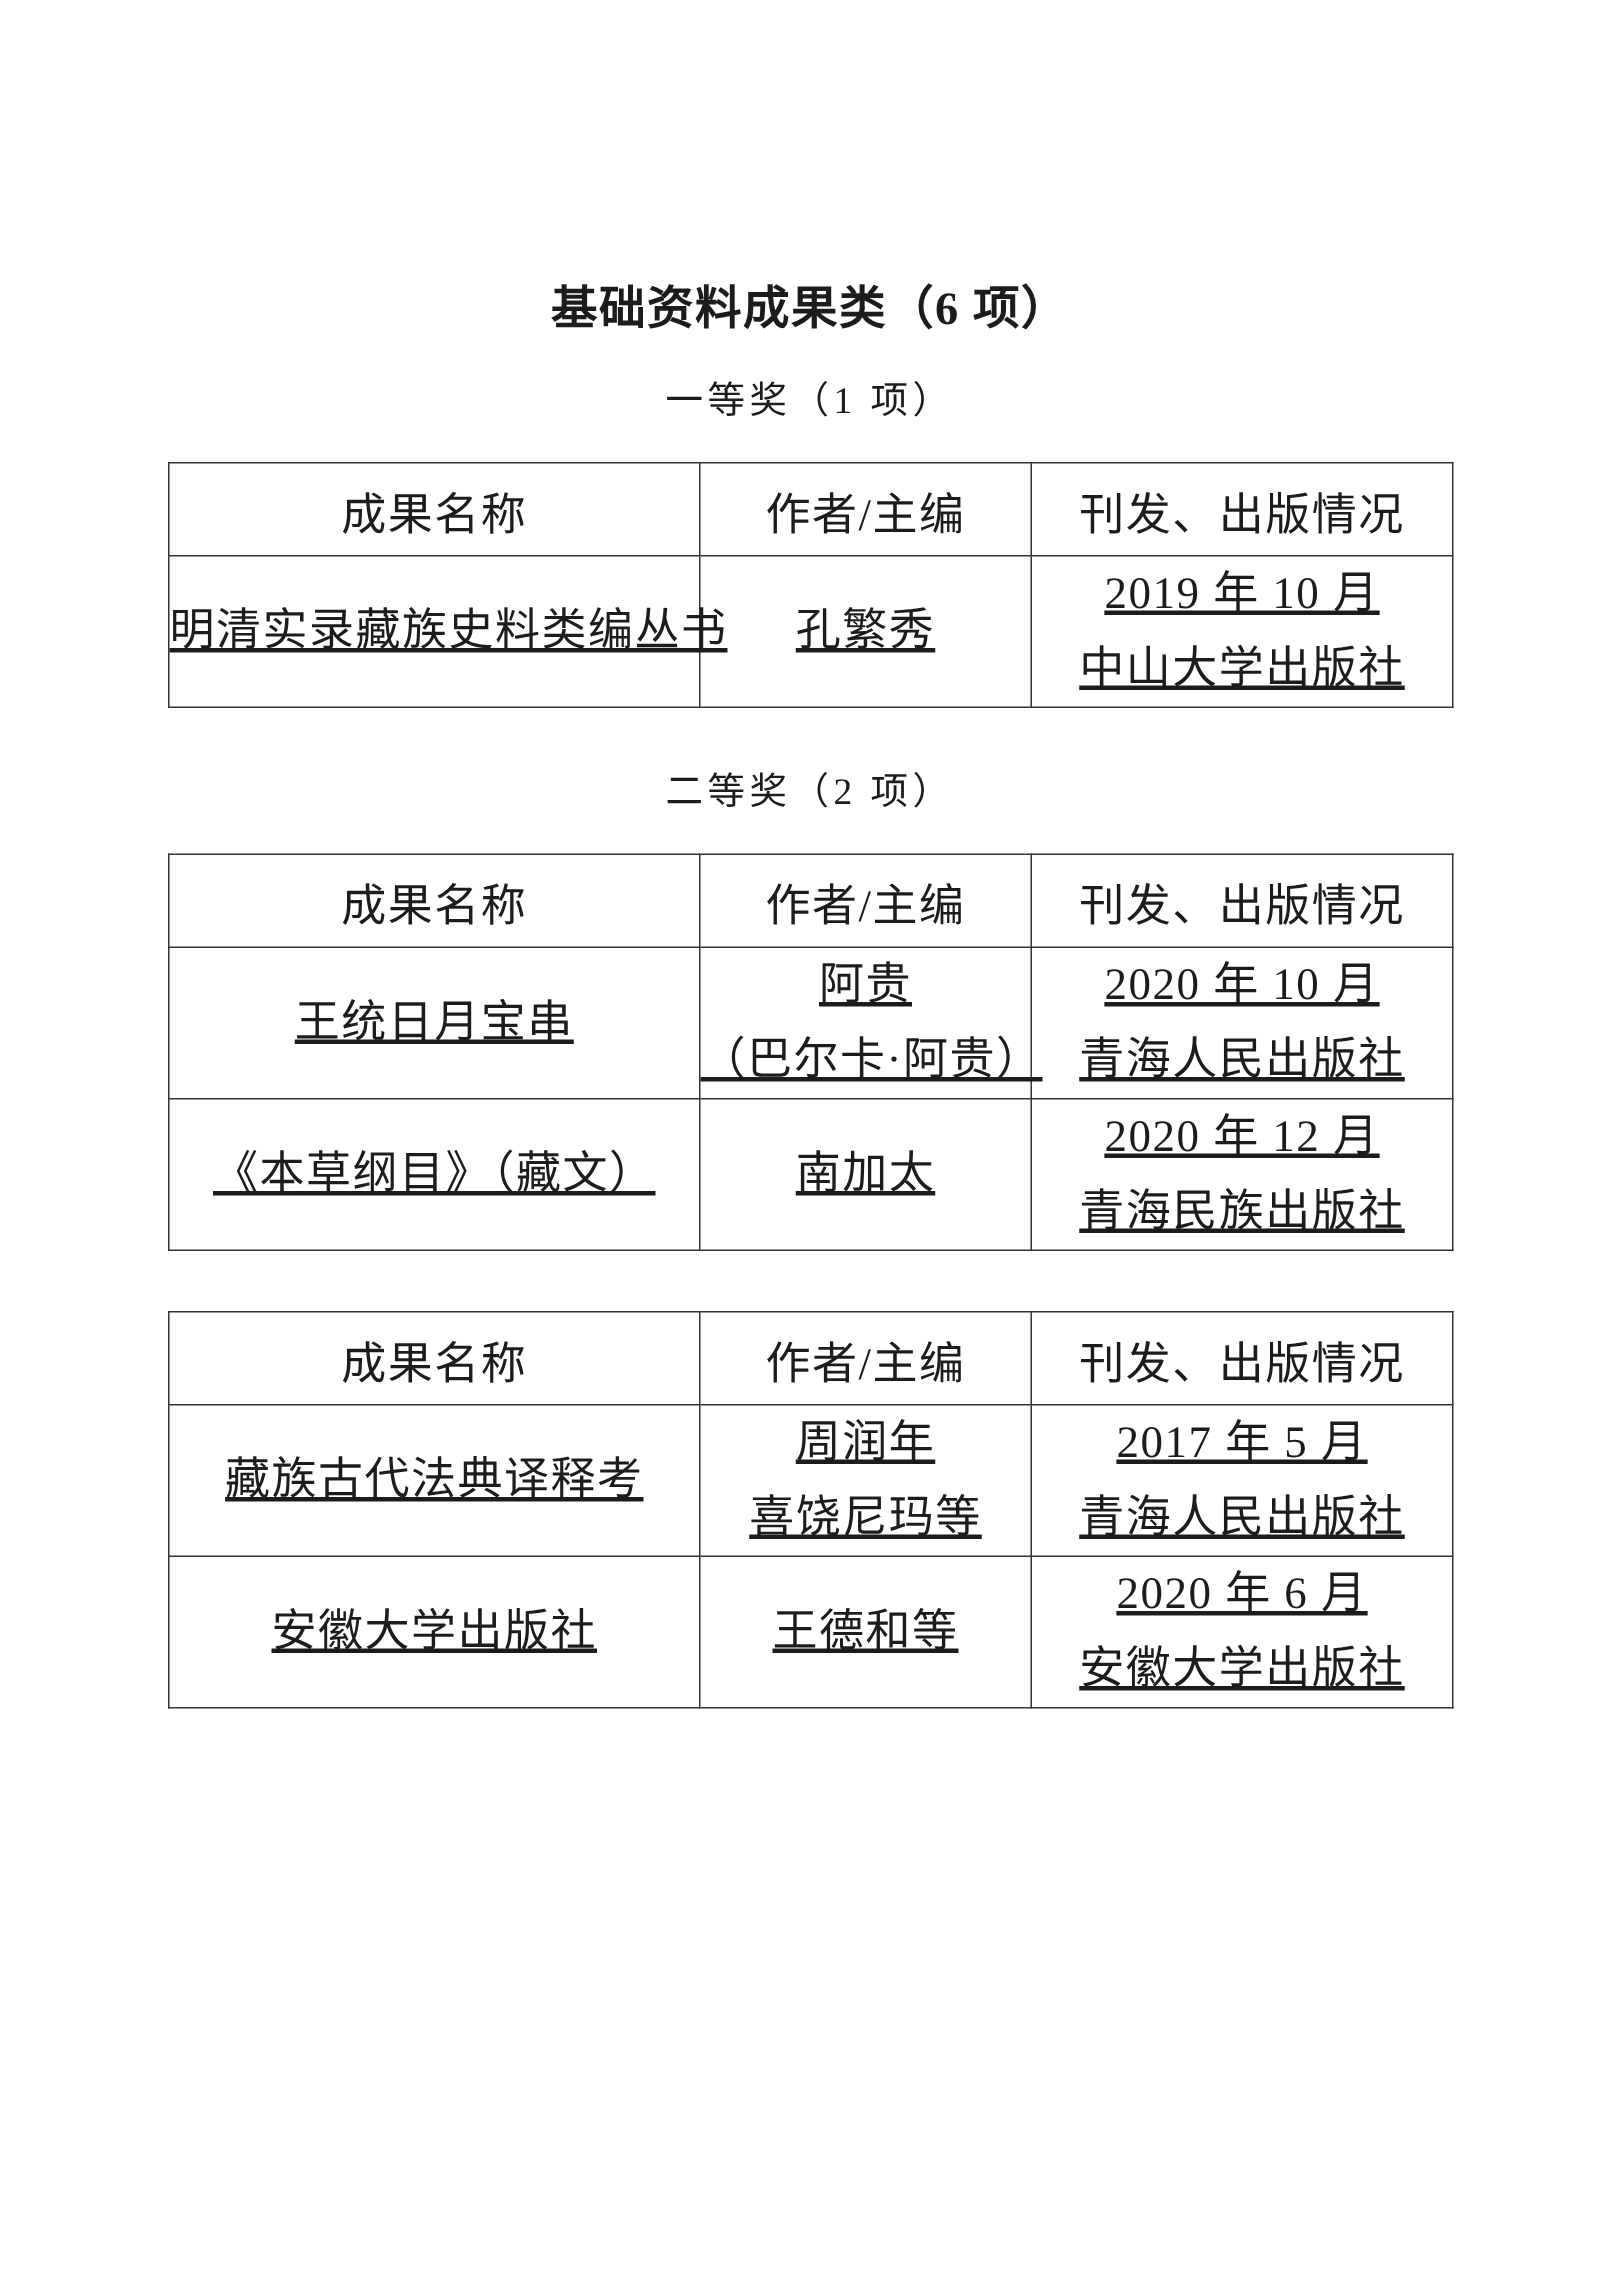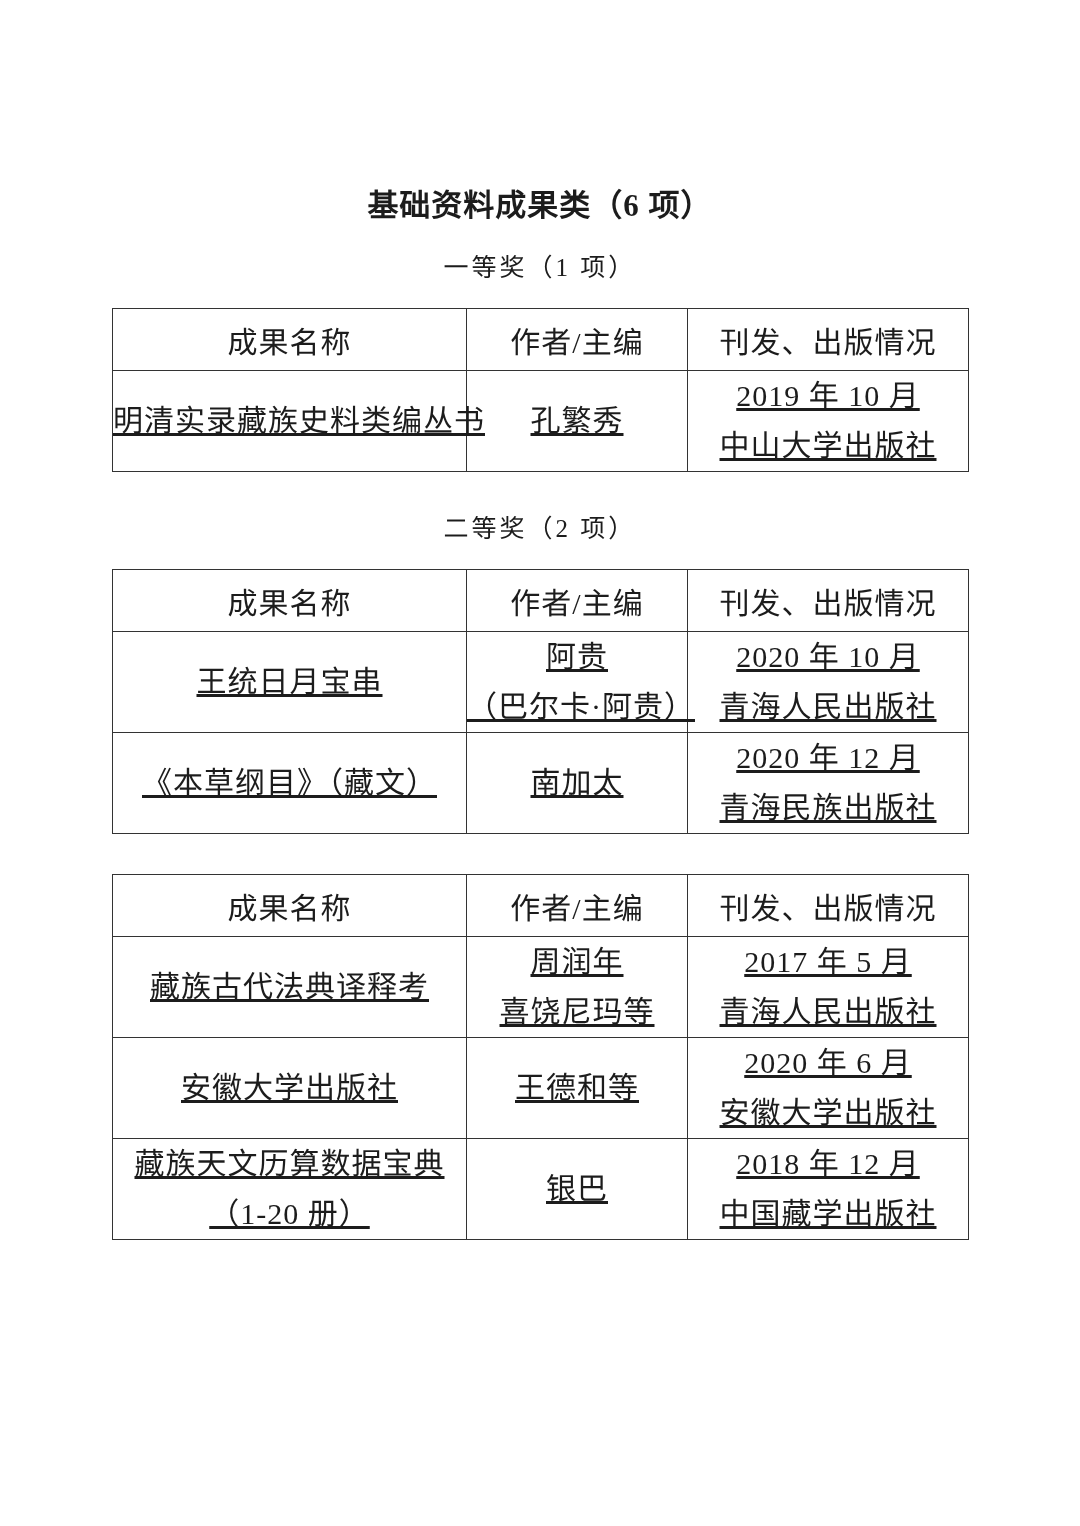--- a/index.html
+++ b/index.html
@@ -184,30 +184,17 @@
                 <div class="cell-line">安徽大学出版社</div>
               </td>
               <td>
                 <div class="cell-line">王德和等</div>
               </td>
               <td>
                 <div class="cell-line">2020 年 6 月</div>
                 <div class="cell-line">安徽大学出版社</div>
               </td>
             </tr>
-            <tr>
-              <td>
-                <div class="cell-line">藏族天文历算数据宝典</div>
-                <div class="cell-line">（1-20 册）</div>
-              </td>
-              <td>
-                <div class="cell-line">银巴</div>
-              </td>
-              <td>
-                <div class="cell-line">2018 年 12 月</div>
-                <div class="cell-line">中国藏学出版社</div>
-              </td>
-            </tr>
           </tbody>
         </table>
       </section>
     </div>
 </div>
 
 </body></html>

